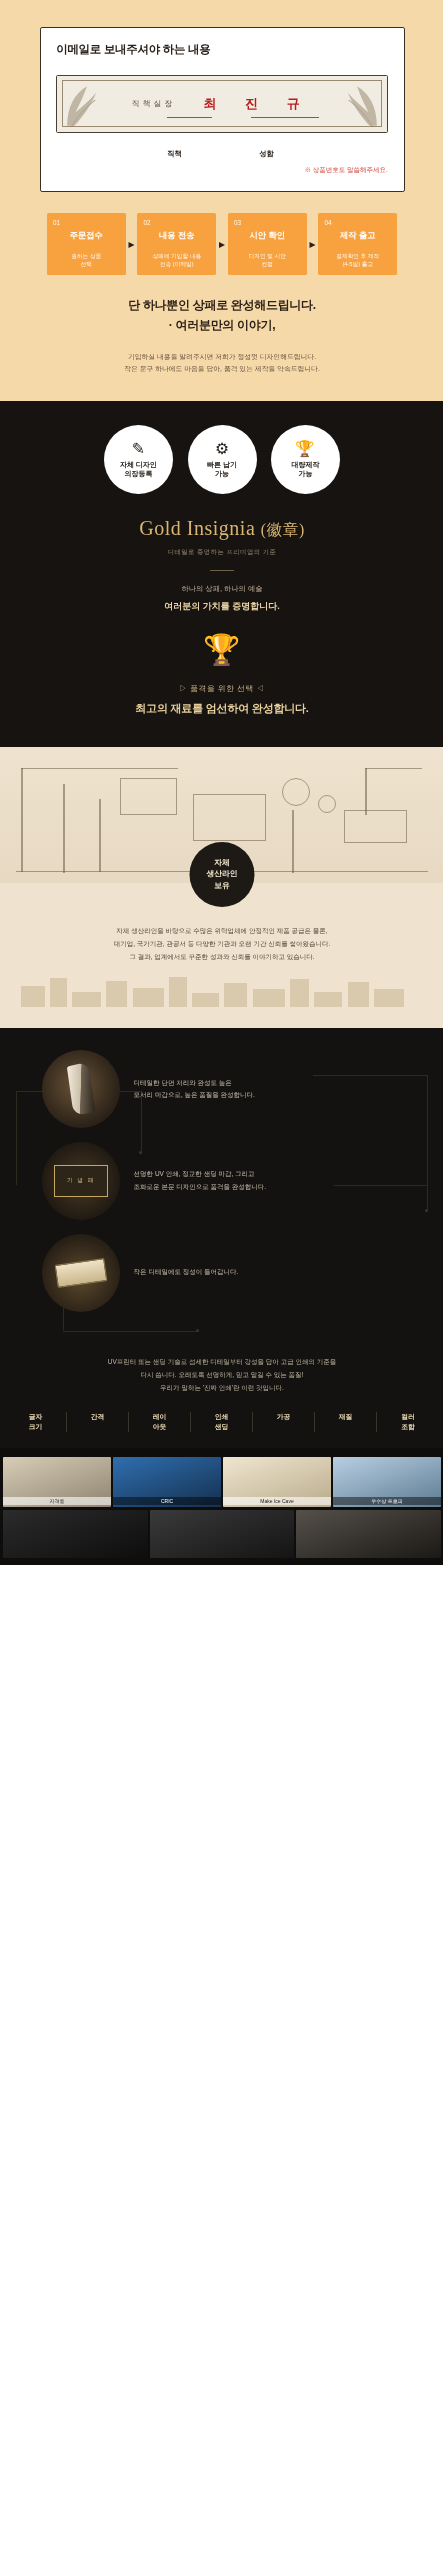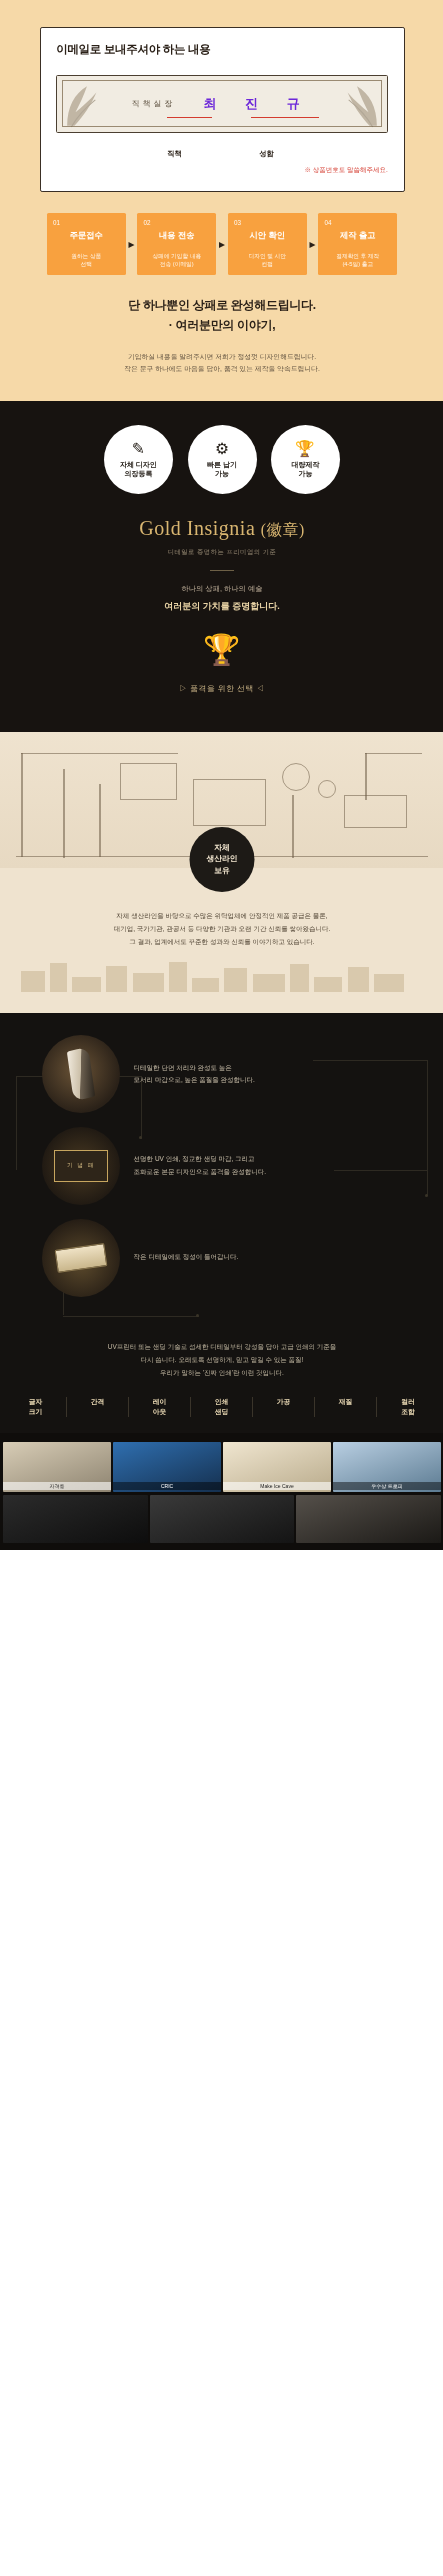--- a/index.html
+++ b/index.html
@@ -63,21 +63,21 @@
     z-index: 2;
   }
   .plaque-jikchaek {
     font-size: 7.8px;
     color: #5a4d3c;
     letter-spacing: 3.1px;
   }
   .plaque-name {
     font-size: 13px;
     font-weight: bold;
-    color: #6d28d9;
+    color: #b91c1c;
     letter-spacing: 12.5px;
   }
   .underline-red {
     position: absolute;
     height: 1px;
     background: #d43b2f;
     bottom: 13.6px;
   }
   .underline-red.u1 { left: 110px; width: 45px; }
   .underline-red.u2 { left: 194px; width: 68px; }
@@ -530,20 +530,21 @@
     <div class="gold-title">
       <span>Gold Insignia</span>
       <span class="han">(徽章)</span>
     </div>
     <div class="gold-sub">디테일로 증명하는 프리미엄의 기준</div>
     <div class="div-line"></div>
     <div class="gold-line1">하나의 상패, 하나의 예술</div>
     <div class="gold-line2">여러분의 가치를 증명합니다.</div>
     <div class="trophy">🏆</div>
     <div class="gold-choice">▷ 품격을 위한 선택 ◁</div>
+    <div class="gold-final">최고의 재료를 엄선하여 완성합니다.</div>
   </section>
 
   <section class="sec-factory">
     <div class="factory-art">
       <div class="f-line" style="left:21px;top:21px;width:1.6px;height:104px;"></div>
       <div class="f-line" style="left:21px;top:21px;width:157px;height:1.6px;"></div>
       <div class="f-line" style="left:63px;top:37px;width:1.6px;height:89px;"></div>
       <div class="f-line" style="left:99px;top:52px;width:1.6px;height:73px;"></div>
       <div class="f-box" style="left:120px;top:31px;width:57px;height:37px;"></div>
       <div class="f-box" style="left:193px;top:47px;width:73px;height:47px;"></div>

